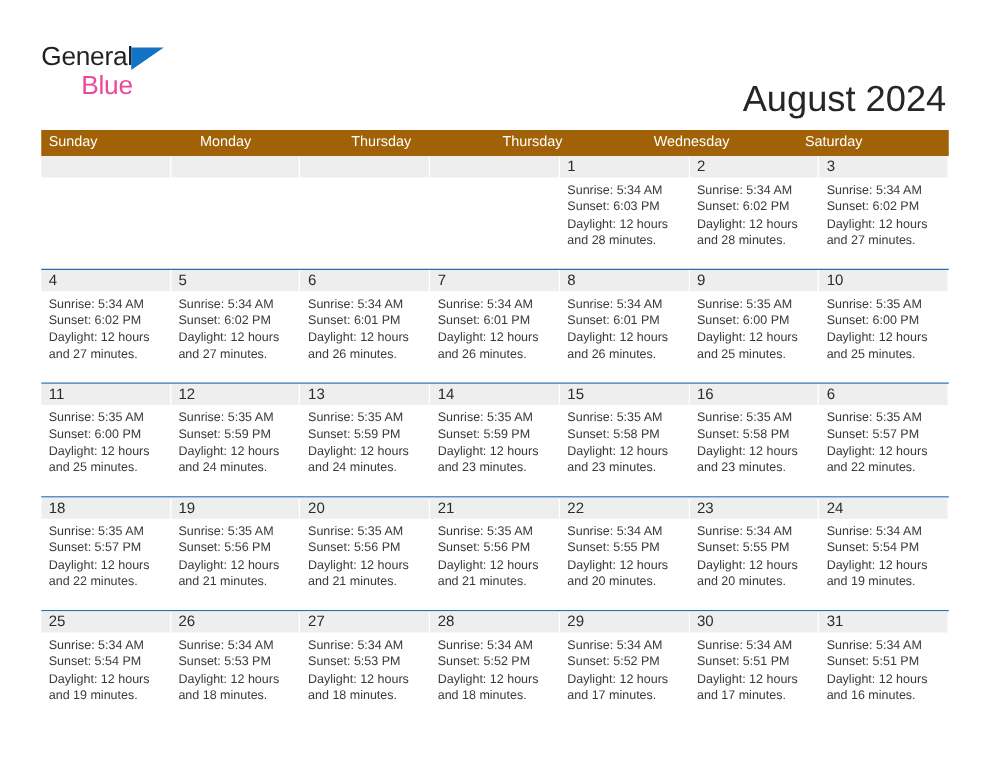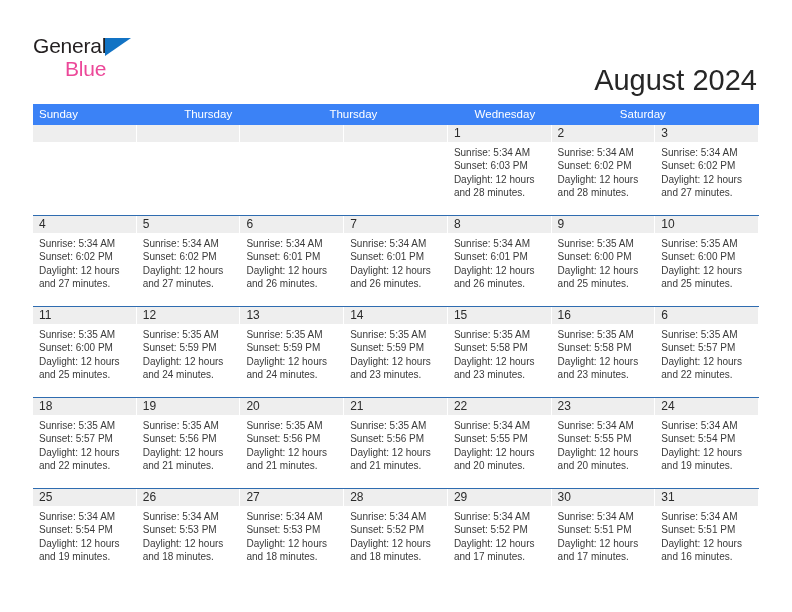--- a/index.html
+++ b/index.html
@@ -88,21 +88,21 @@
 
   
   .calendar {
     position: absolute;
     left: 33px;
     top: 104px;
     width: 726px;
   }
   .dow-row {
     display: flex;
-    background: #3b82f6;
+    background: #a16207;
     height: 21px;
   }
   .dow {
     flex: 1 1 0;
     font-size: 11.5px;
     color: #ffffff;
     line-height: 21px;
     padding-left: 6px;
     box-sizing: border-box;
     white-space: nowrap;
@@ -162,20 +162,21 @@
     <div class="title-block">
       <div class="cal-title">August 2024</div>
     </div>
 
   </div>
 
   <div class="calendar">
 
     <div class="dow-row">
       <div class="dow">Sunday</div>
+      <div class="dow">Monday</div>
       <div class="dow">Thursday</div>
       <div class="dow">Thursday</div>
       <div class="dow">Wednesday</div>
       <div class="dow">Saturday</div>
     </div>
 
     <div id="weeks-host">
         <div class="week">
           <div class="day empty">
             <div class="day-band">

